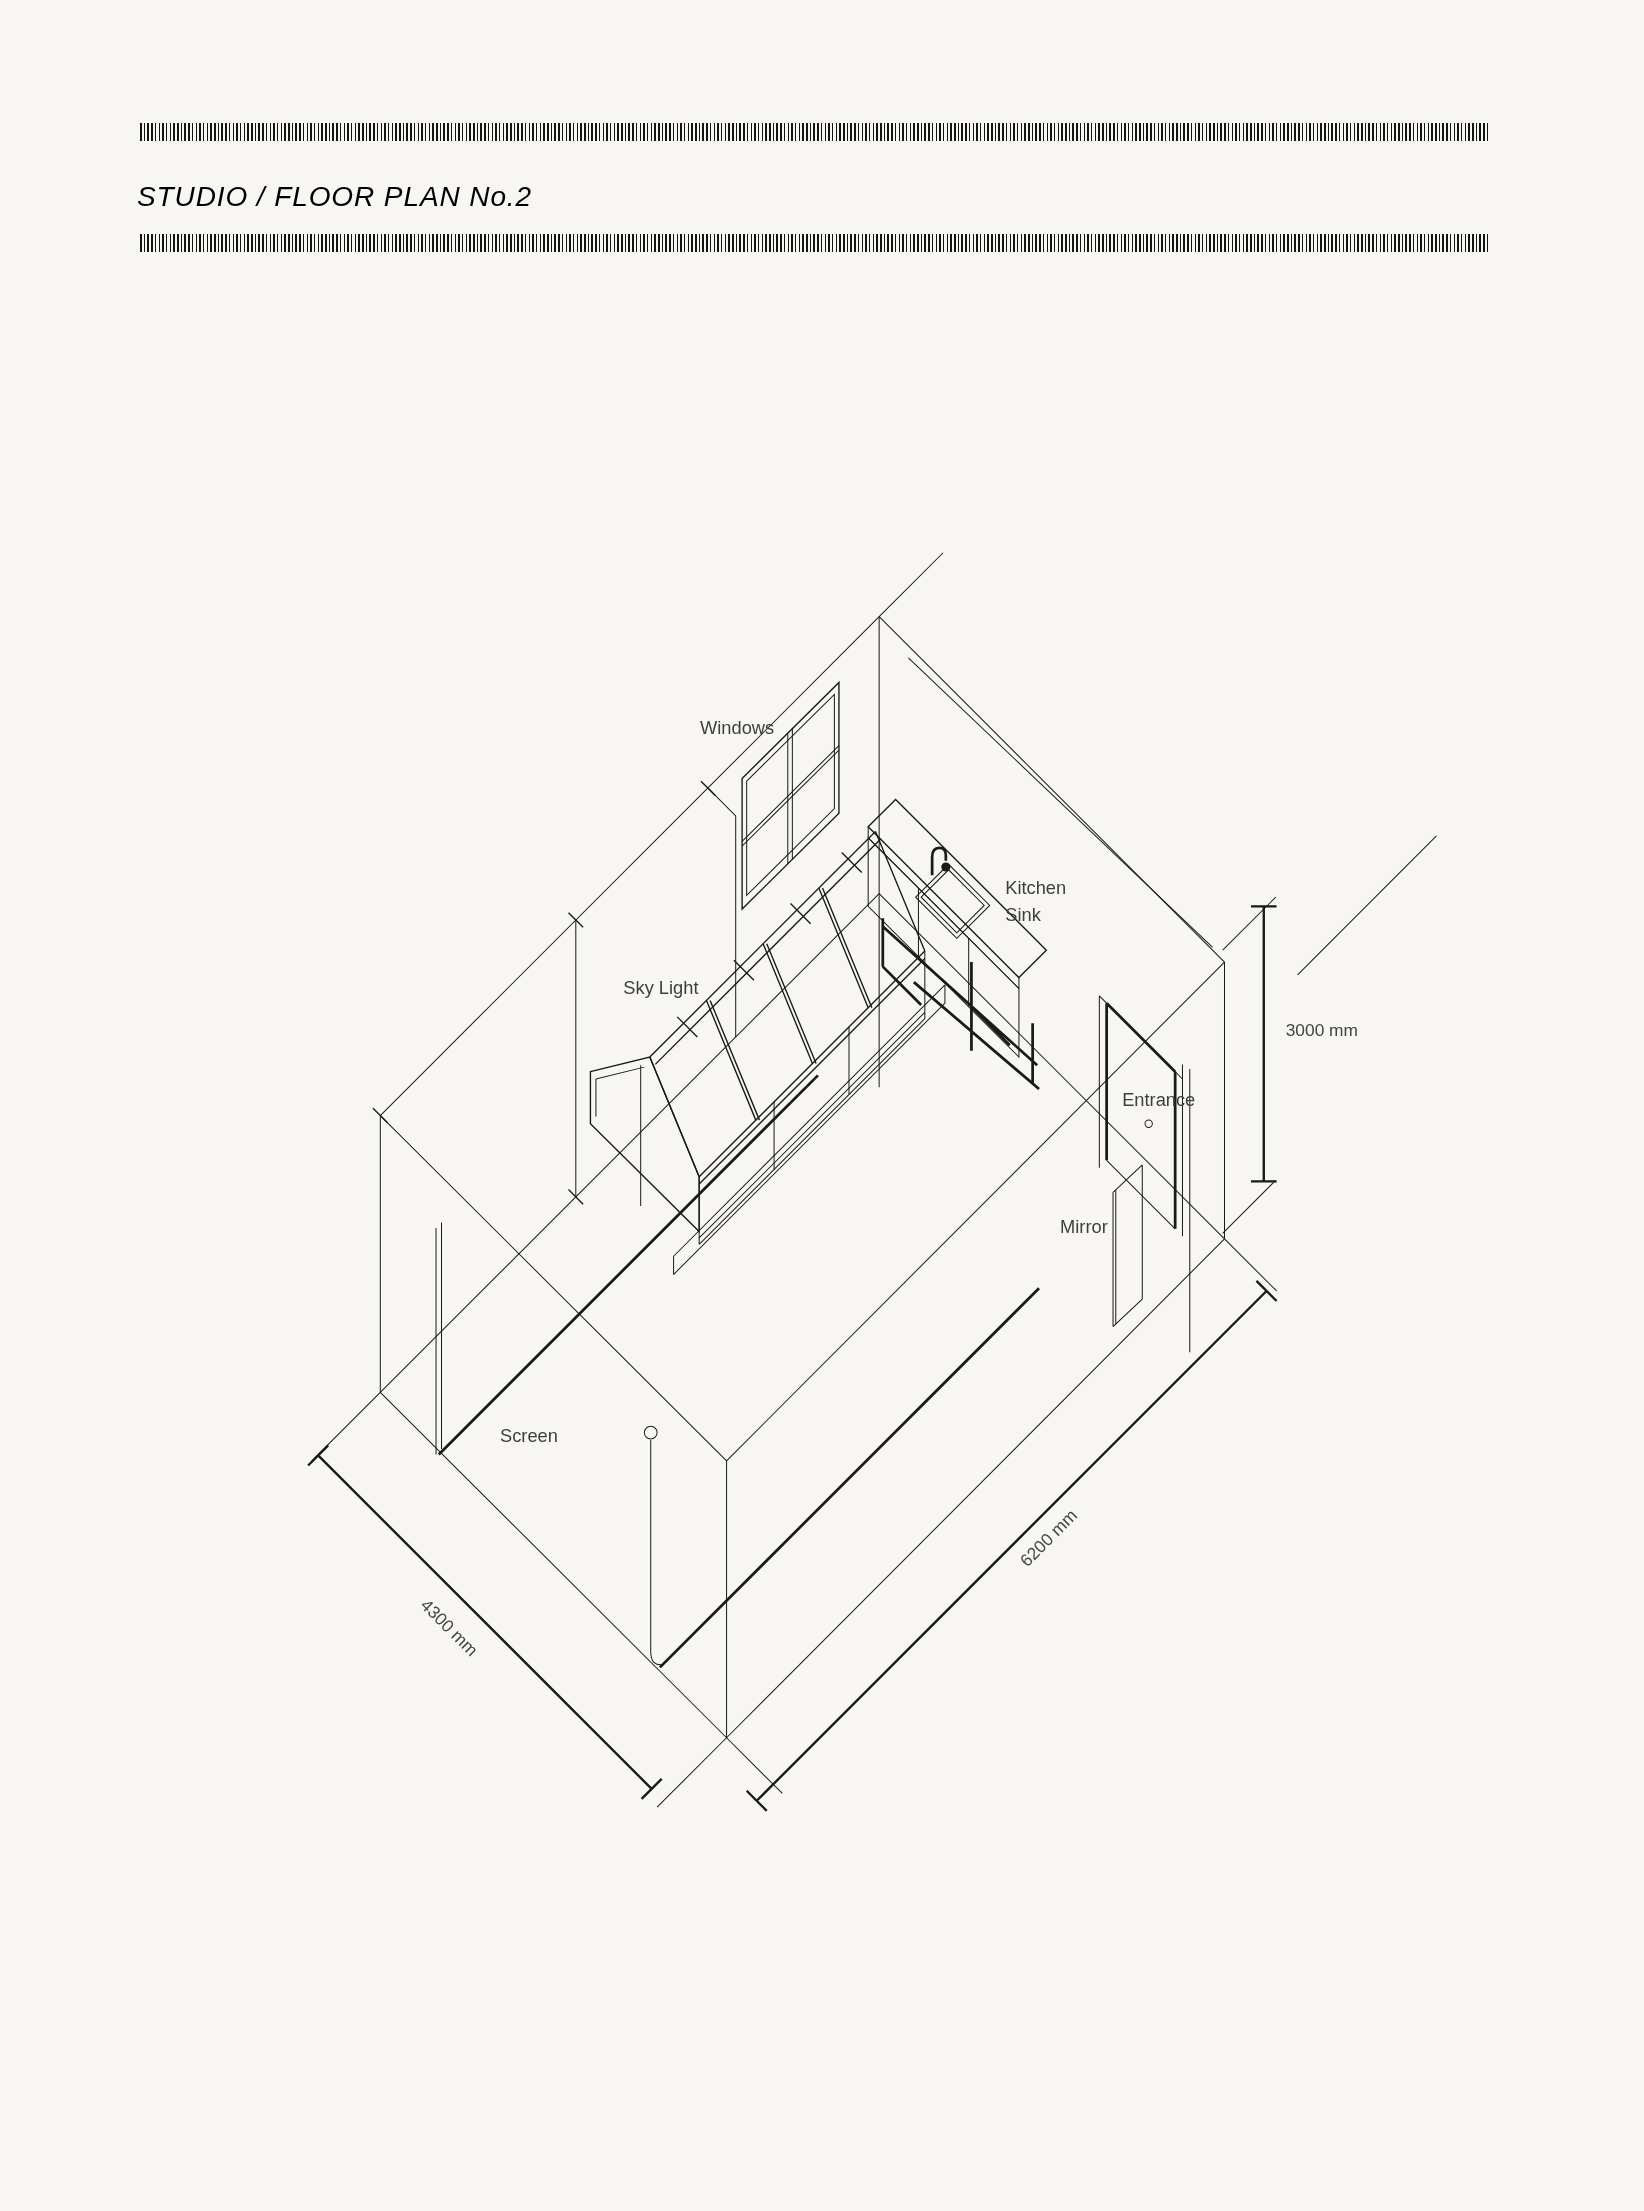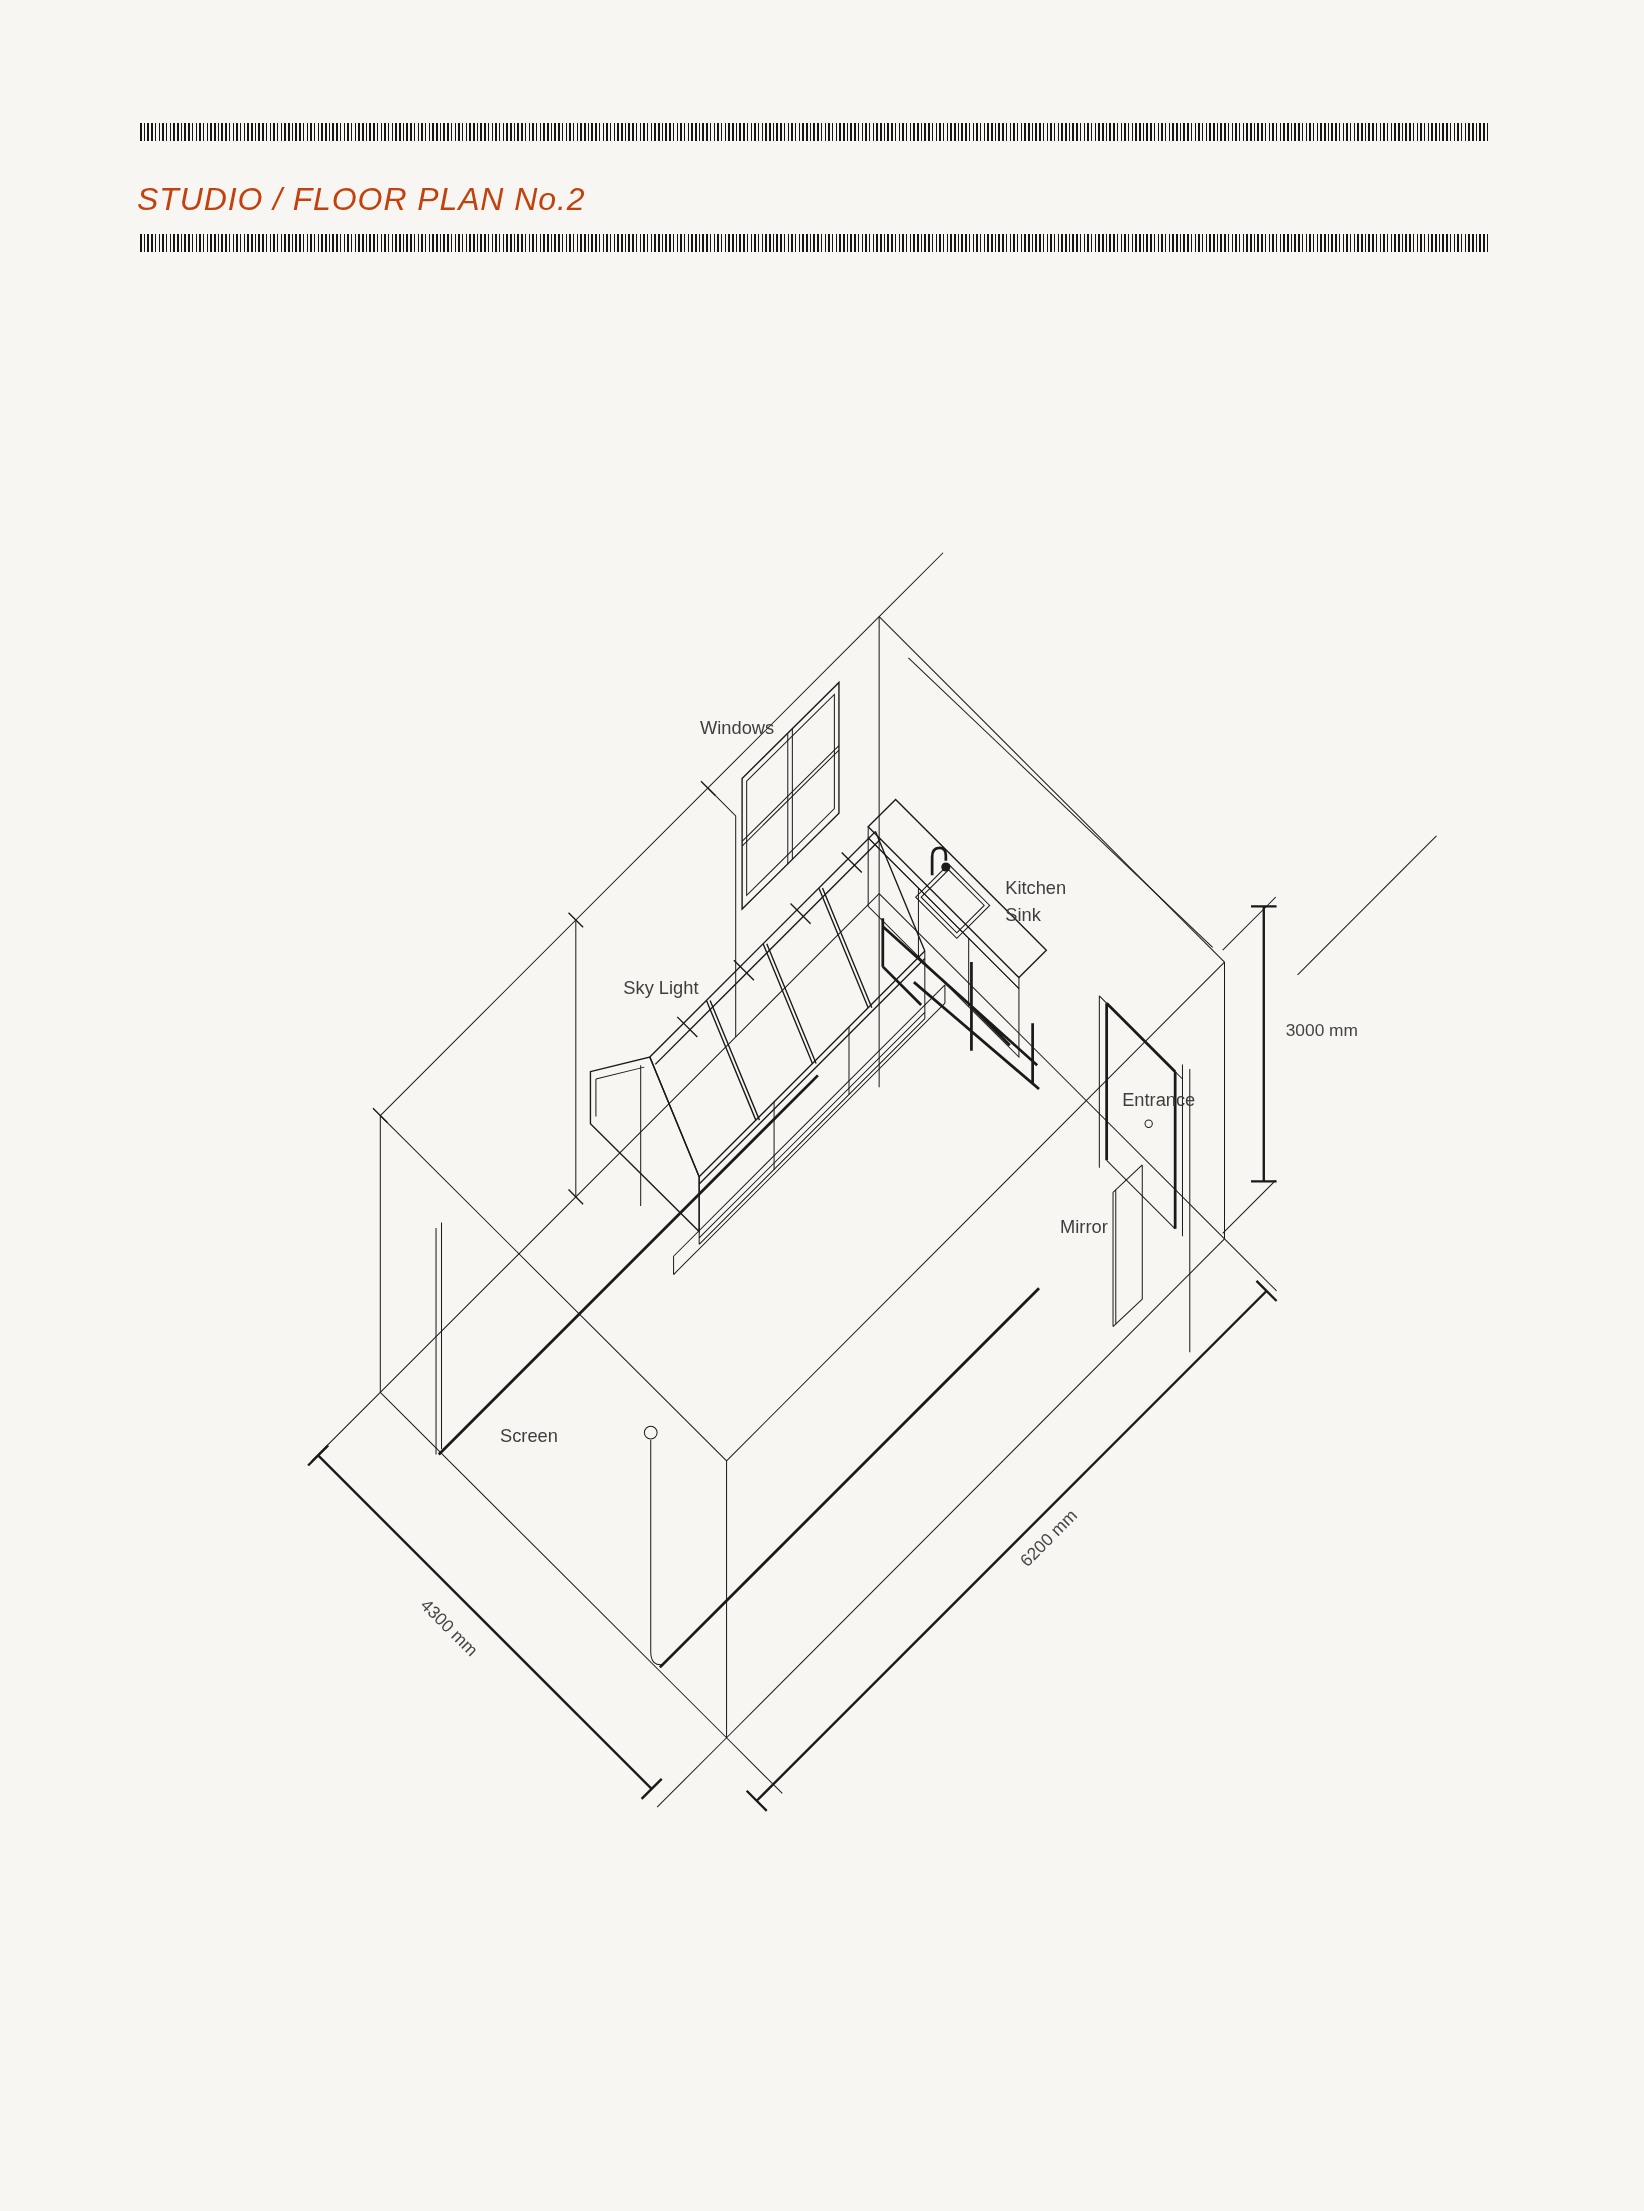--- a/index.html
+++ b/index.html
@@ -23,25 +23,25 @@
     background:repeating-linear-gradient(90deg,
       #151515 0px, #151515 1.5px,
       rgba(0,0,0,0) 1.5px, rgba(0,0,0,0) 3.7px);
   }
   .barcode.top{ top:123px; }
   .barcode.bottom{ top:234px; }
   .title{
     position:absolute;
     left:137px;
     top:181px;
-    font-size:32px;
+    font-size:28px;
     font-style:italic;
     font-weight:400;
     letter-spacing:0.9px;
-    color:#c2410c;
+    color:#000000;
     white-space:nowrap;
   }
   svg.plan{
     position:absolute;
     left:0; top:0;
     width:1645px; height:2211px;
   }
   svg .ln{ stroke:var(--line); stroke-width:1.1; fill:none; }
   svg .md{ stroke:var(--line); stroke-width:1.5; fill:none; }
   svg .tk{ stroke:var(--line); stroke-width:3;   fill:none; }

